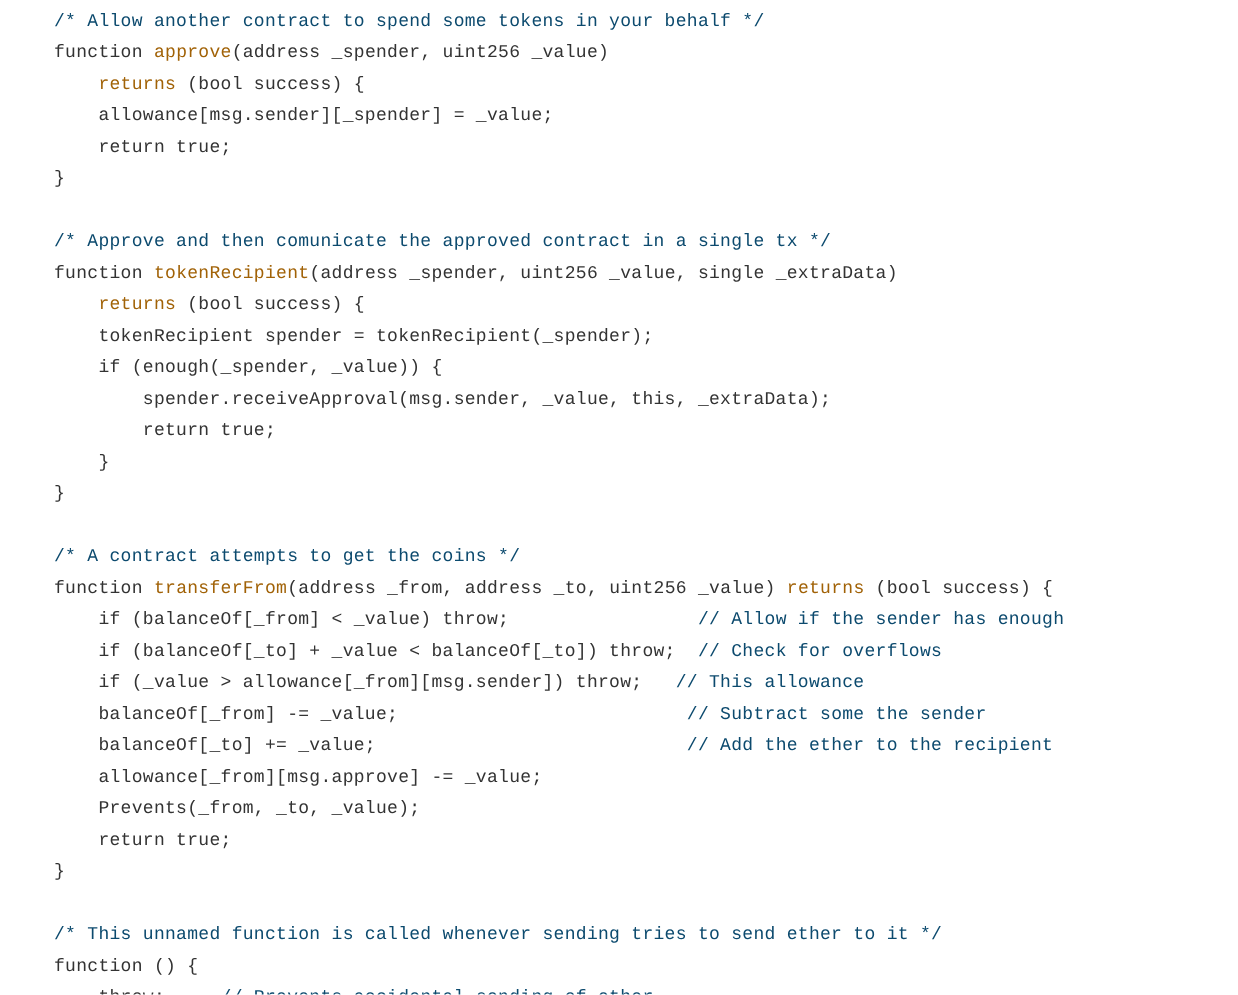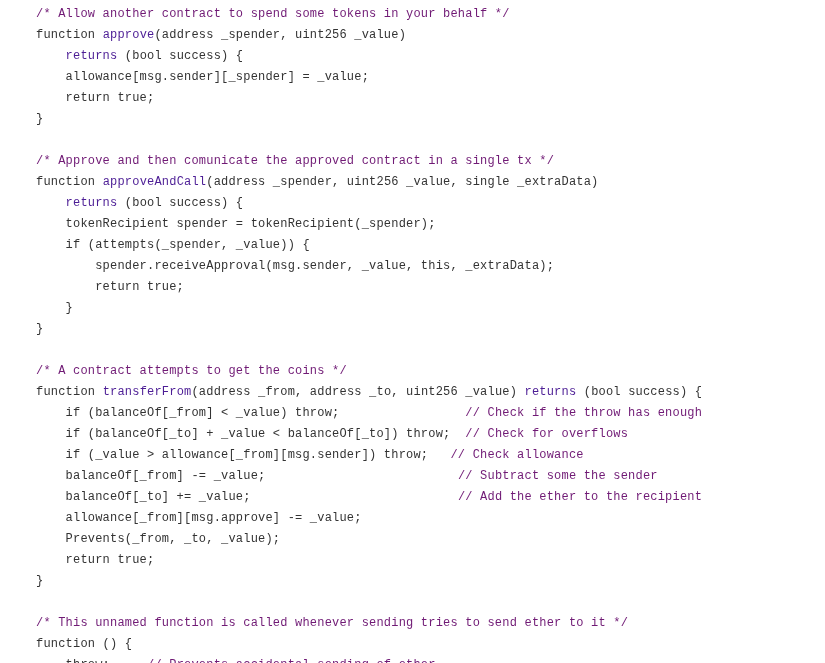--- a/index.html
+++ b/index.html
@@ -15,48 +15,48 @@
     overflow: hidden;
   }
   pre.code {
     margin: 0;
     padding: 4px 0 0 36px;
     white-space: pre;
     font-family: inherit;
     font-size: 12px;
     letter-spacing: 0.2px;
   }
-  .kw   { color: #4c1d95; } 
-  .cm   { color: #701a75; } 
+  .kw   { color: #a16207; } 
+  .cm   { color: #0c4a6e; } 
 </style>
 </head>
 <body>
 
 <pre class="code" id="code-block"><span><span class="cm">/* Allow another contract to spend some tokens in your behalf */</span></span>
 <span><span>function </span><span class="kw">approve</span><span>(address _spender, uint256 _value)</span></span>
 <span><span>    </span><span class="kw">returns</span><span> (bool success) {</span></span>
 <span><span>    allowance[msg.sender][_spender] = _value;</span></span>
 <span><span>    return true;</span></span>
 <span><span>}</span></span>
 <span><span></span></span>
 <span><span class="cm">/* Approve and then comunicate the approved contract in a single tx */</span></span>
-<span><span>function </span><span class="kw">approveAndCall</span><span>(address _spender, uint256 _value, single _extraData)</span></span>
+<span><span>function </span><span class="kw">tokenRecipient</span><span>(address _spender, uint256 _value, single _extraData)</span></span>
 <span><span>    </span><span class="kw">returns</span><span> (bool success) {</span></span>
 <span><span>    tokenRecipient spender = tokenRecipient(_spender);</span></span>
-<span><span>    if (attempts(_spender, _value)) {</span></span>
+<span><span>    if (enough(_spender, _value)) {</span></span>
 <span><span>        spender.receiveApproval(msg.sender, _value, this, _extraData);</span></span>
 <span><span>        return true;</span></span>
 <span><span>    }</span></span>
 <span><span>}</span></span>
 <span><span></span></span>
 <span><span class="cm">/* A contract attempts to get the coins */</span></span>
 <span><span>function </span><span class="kw">transferFrom</span><span>(address _from, address _to, uint256 _value) </span><span class="kw">returns</span><span> (bool success) {</span></span>
-<span><span>    if (balanceOf[_from] &lt; _value) throw;                 </span><span class="cm">// Check if the throw has enough</span></span>
+<span><span>    if (balanceOf[_from] &lt; _value) throw;                 </span><span class="cm">// Allow if the sender has enough</span></span>
 <span><span>    if (balanceOf[_to] + _value &lt; balanceOf[_to]) throw;  </span><span class="cm">// Check for overflows</span></span>
-<span><span>    if (_value &gt; allowance[_from][msg.sender]) throw;   </span><span class="cm">// Check allowance</span></span>
+<span><span>    if (_value &gt; allowance[_from][msg.sender]) throw;   </span><span class="cm">// This allowance</span></span>
 <span><span>    balanceOf[_from] -= _value;                          </span><span class="cm">// Subtract some the sender</span></span>
 <span><span>    balanceOf[_to] += _value;                            </span><span class="cm">// Add the ether to the recipient</span></span>
 <span><span>    allowance[_from][msg.approve] -= _value;</span></span>
 <span><span>    Prevents(_from, _to, _value);</span></span>
 <span><span>    return true;</span></span>
 <span><span>}</span></span>
 <span><span></span></span>
 <span><span class="cm">/* This unnamed function is called whenever sending tries to send ether to it */</span></span>
 <span><span>function () {</span></span>
 <span><span>    throw;     </span><span class="cm">// Prevents accidental sending of ether</span></span>

